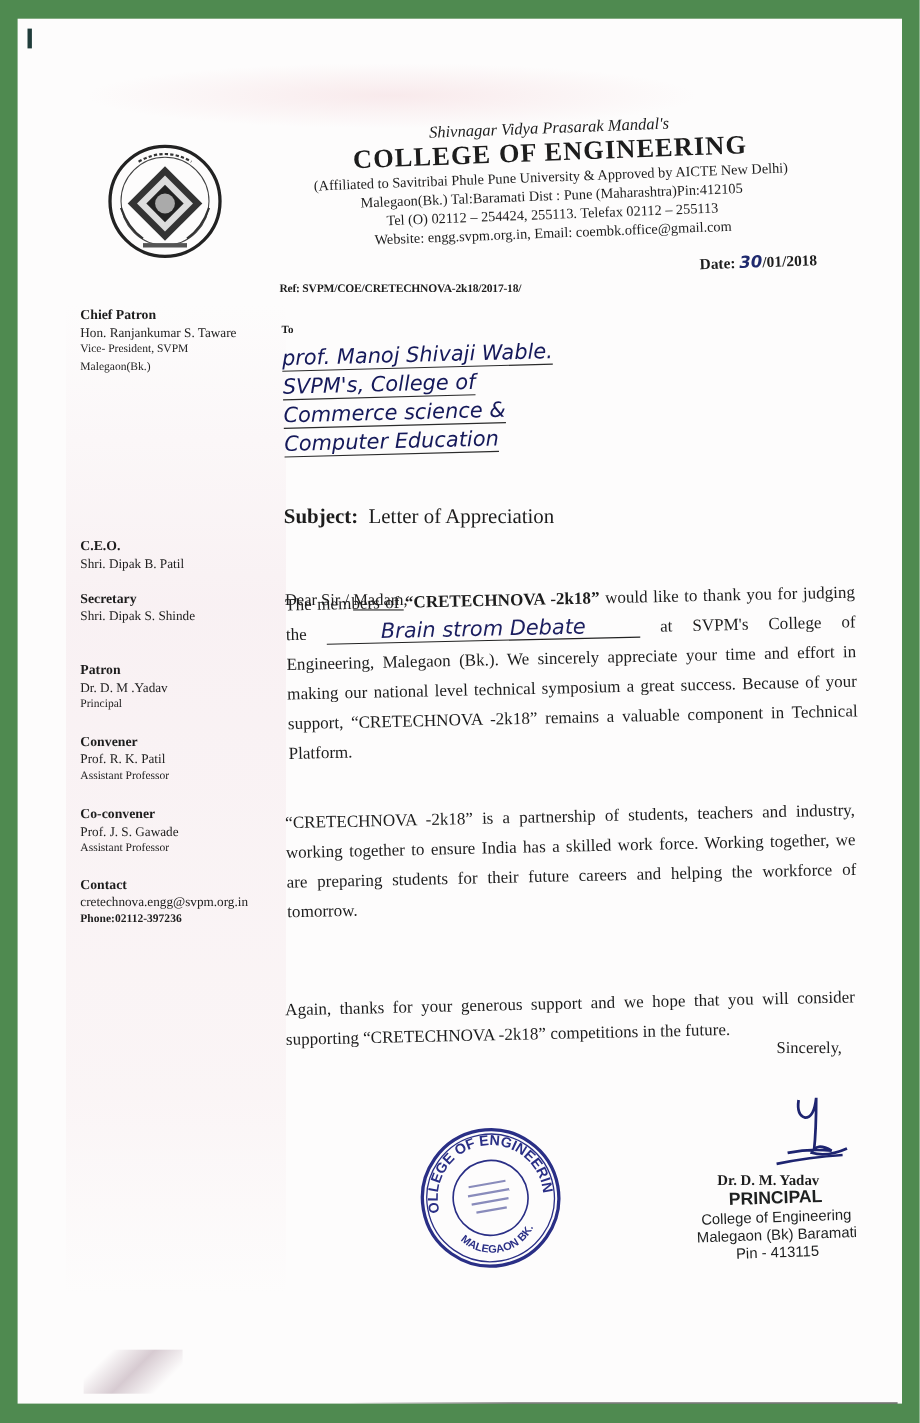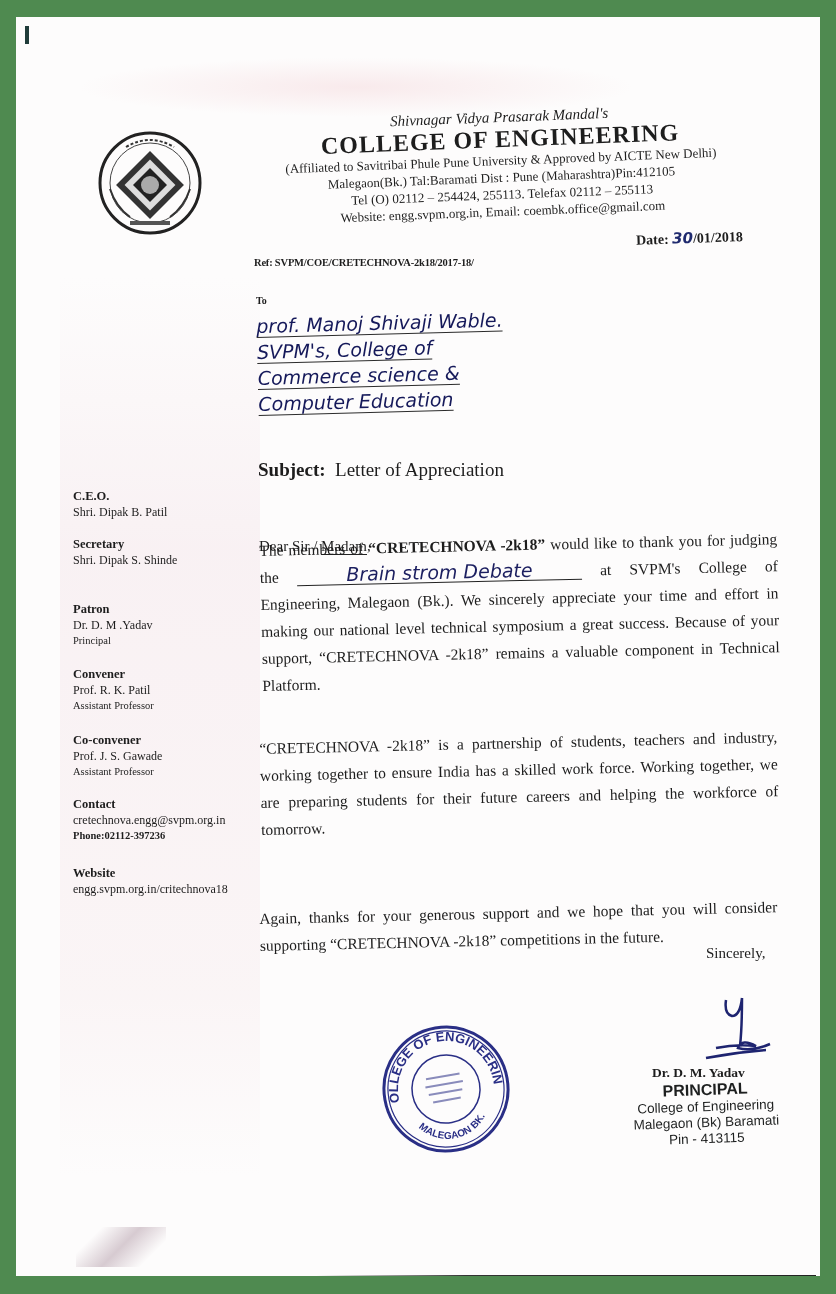--- a/index.html
+++ b/index.html
@@ -73,20 +73,26 @@
     <div class="line">Website: engg.svpm.org.in, Email: coembk.office@gmail.com</div>
   </div>
 
   <div class="abs date">
     <span>Date:</span>
     <span class="hand">30</span><span>/01/2018</span>
   </div>
 
   <div class="abs ref">Ref: SVPM/COE/CRETECHNOVA-2k18/2017-18/</div>
 
+  <div class="abs side" style="top:262px">
+    <div class="hd">Chief Patron</div>
+    <div>Hon. Ranjankumar S. Taware</div>
+    <div class="sm">Vice- President, SVPM</div>
+    <div class="sm">Malegaon(Bk.)</div>
+  </div>
   <div class="abs side" style="top:472px">
     <div class="hd">C.E.O.</div>
     <div>Shri. Dipak B. Patil</div>
   </div>
   <div class="abs side" style="top:520px">
     <div class="hd">Secretary</div>
     <div>Shri. Dipak S. Shinde</div>
   </div>
   <div class="abs side" style="top:585px">
     <div class="hd">Patron</div>
@@ -100,24 +106,20 @@
   </div>
   <div class="abs side" style="top:716px">
     <div class="hd">Co-convener</div>
     <div>Prof. J. S. Gawade</div>
     <div class="sm">Assistant Professor</div>
   </div>
   <div class="abs side" style="top:780px">
     <div class="hd">Contact</div>
     <div>cretechnova.engg@svpm.org.in</div>
     <div class="sm" style="font-weight:bold">Phone:02112-397236</div>
-  </div>
-  <div class="abs side" style="top:849px">
-    <div class="hd">Website</div>
-    <div>engg.svpm.org.in/critechnova18</div>
   </div>
 
   <div class="abs to">To</div>
   <div class="abs handaddr">
     <div><span>prof. Manoj Shivaji Wable.</span></div>
     <div><span>SVPM's, College of</span></div>
     <div><span>Commerce science &amp;</span></div>
     <div><span>Computer Education</span></div>
   </div>
 

